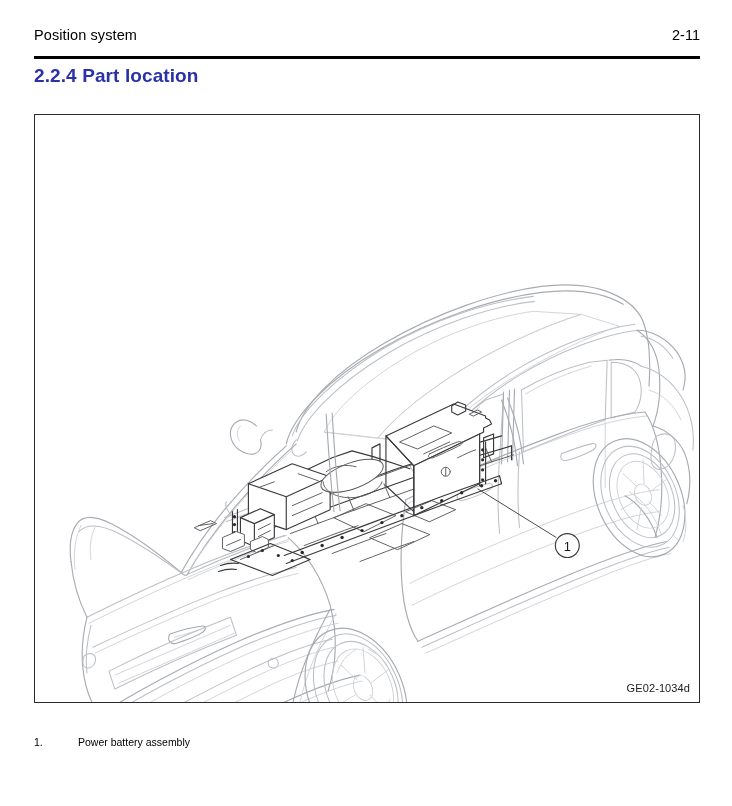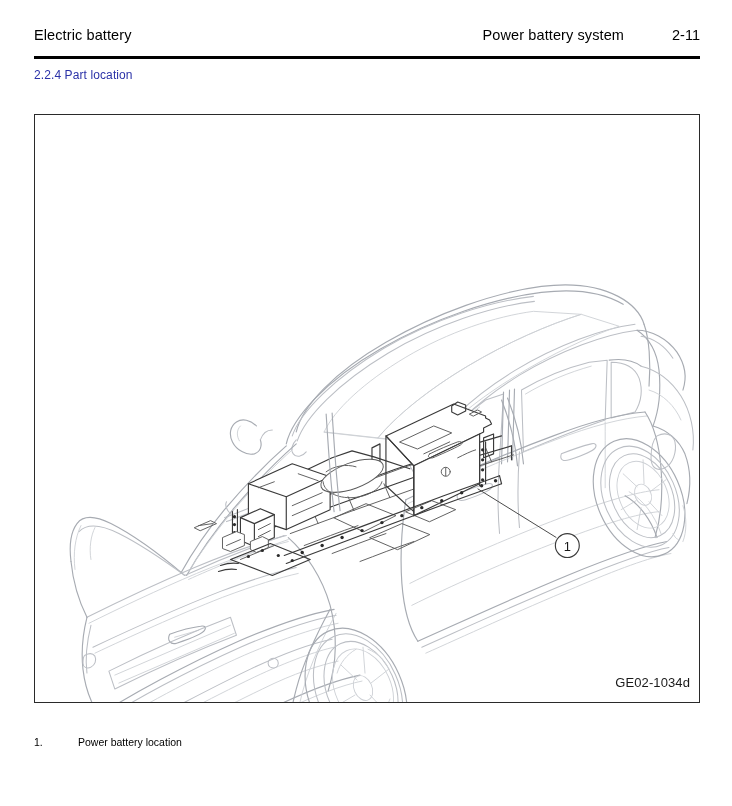--- a/index.html
+++ b/index.html
@@ -59,23 +59,23 @@
   }
 
   
   .heading-block {
     position: absolute;
     left: 34px;
     top: 66px;
     width: 666px;
   }
   .heading {
-    font-size: 12px;
+    font-size: 19px;
     line-height: 19px;
-    font-weight: normal;
+    font-weight: bold;
     letter-spacing: 0.1px;
   }
 
   
   .figure-frame {
     position: absolute;
     left: 34px;
     top: 114px;
     width: 666px;
     height: 589px;
@@ -87,22 +87,22 @@
     position: absolute;
     left: 0;
     top: 0;
     width: 100%;
     height: 100%;
     display: block;
   }
   .figure-code {
     position: absolute;
     right: 9px;
-    bottom: 13px;
-    font-size: 13px;
+    bottom: 7px;
+    font-size: 11px;
     line-height: 13px;
     letter-spacing: 0.1px;
     color: #1a1a1a;
   }
 
   
   .legend {
     position: absolute;
     left: 34px;
     top: 735px;
@@ -119,23 +119,22 @@
     flex: 0 0 44px;
   }
   .legend-text {
     flex: 1 1 auto;
   }
 </style>
 </head>
 <body>
 
 <div class="page-header">
-  <span class="hdr-left">Electric battery</span>
+  <span class="hdr-left">Position system</span>
   <span class="hdr-spacer"></span>
-  <span class="hdr-center">Power battery system</span>
   <span class="hdr-page">2-11</span>
 </div>
 <div class="header-rule"></div>
 
 <div class="heading-block">
   <div class="heading" id="h-section" style="color: rgb(43, 50, 168);">2.2.4 Part location</div>
 </div>
 
 <div class="figure-frame">
 
@@ -481,15 +480,15 @@
     </g>
 
   </svg>
 
   <div class="figure-code">GE02-1034d</div>
 </div>
 
 <div class="legend">
   <div class="legend-row">
     <span class="legend-num">1.</span>
-    <span class="legend-text">Power battery location</span>
+    <span class="legend-text">Power battery assembly</span>
   </div>
 </div>
 
 </body></html>

